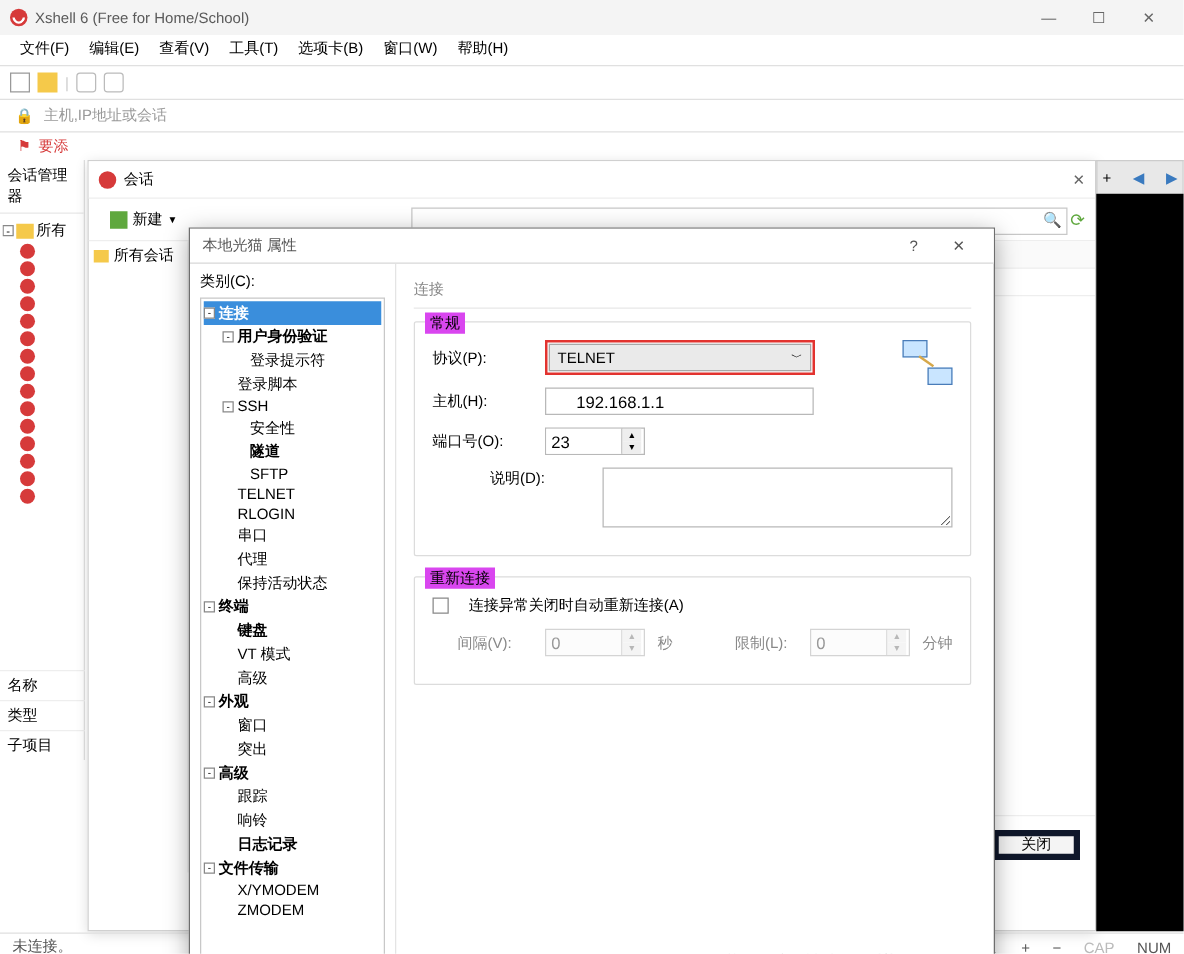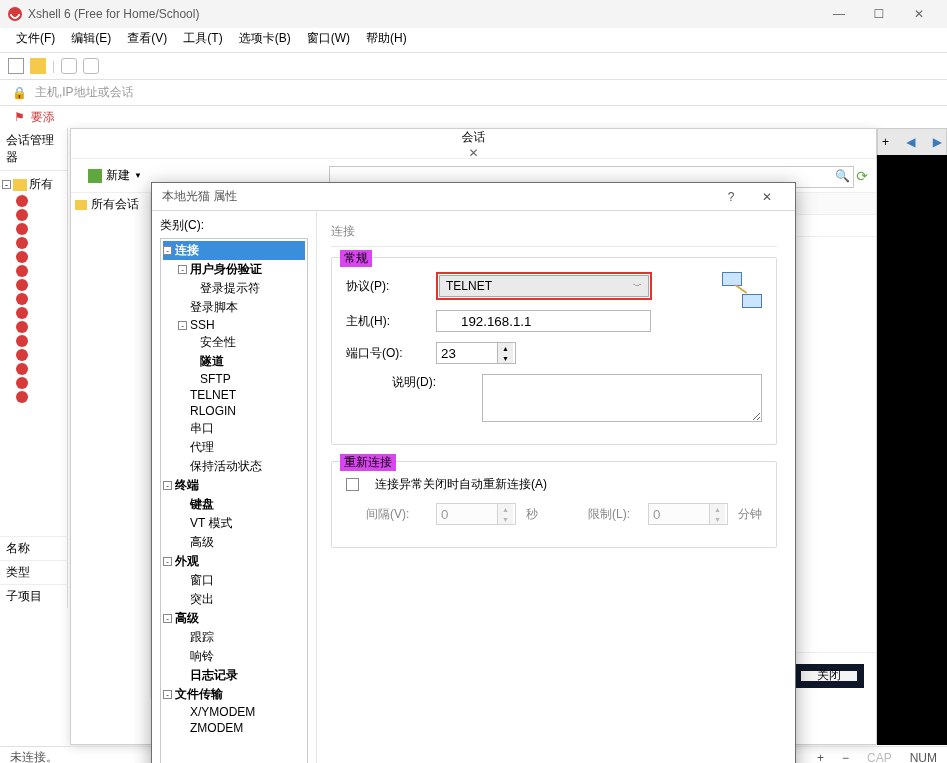--- a/index.html
+++ b/index.html
@@ -19,40 +19,40 @@
 .body-area{position:relative;height:618px;}
 .mgr{position:absolute;left:0;top:0;width:68px;height:480px;border-right:1px solid #e0e0e0;}
 .mgr-title{padding:4px 6px;border-bottom:1px solid #e8e8e8;}
 .mgr-tree{padding:4px 2px;}
 .mgr-tree .node{display:flex;align-items:center;gap:2px;padding:1px 0;white-space:nowrap;overflow:hidden;}
 .mgr-tree .ico{width:12px;height:12px;border-radius:50%;background:#d63a3a;display:inline-block;flex-shrink:0;}
 .expico{width:9px;height:9px;border:1px solid #888;display:inline-flex;align-items:center;justify-content:center;font-size:9px;flex-shrink:0;}
 .mgr-bottom{position:absolute;bottom:0;left:0;width:68px;}
 .mgr-bottom div{padding:3px 6px;border-top:1px solid #eee;}
 .sessions{position:absolute;left:70px;top:0;width:807px;height:617px;background:#fff;border:1px solid #d0d0d0;box-shadow:0 2px 10px rgba(0,0,0,.15);}
-.sessions-title{height:30px;background:#fff;display:flex;align-items:center;padding:0 8px;border-bottom:1px solid #eee;flex-direction:column;}
+.sessions-title{height:30px;background:#fff;display:flex;align-items:center;padding:0 8px;border-bottom:1px solid #eee;}
 .sessions-title .sico{width:14px;height:14px;border-radius:50%;background:#d63a3a;margin-right:6px;}
 .sessions-title .sp{flex:1;}
 .sessions-tb{height:34px;display:flex;align-items:center;padding:0 8px;gap:6px;border-bottom:1px solid #eee;}
 .newbtn{display:flex;align-items:center;gap:4px;padding:3px 8px;border:1px solid transparent;}
 .newbtn .nico{width:14px;height:14px;background:#5fa83e;}
 .sessions-body{display:flex;height:505px;}
 .sess-left{width:80px;border-right:1px solid #eee;overflow:hidden;}
 .sess-left .folder{display:flex;align-items:center;gap:4px;padding:3px 4px;}
 .sess-left .fic{width:12px;height:10px;background:#f5c94a;}
 .sess-right{flex:1;display:flex;flex-direction:column;overflow:hidden;}
 .sess-head{height:22px;display:flex;align-items:center;padding:0 6px;border-bottom:1px solid #eee;background:#fafafa;}
 .sess-head .hico{width:12px;height:10px;background:#f5c94a;margin-right:6px;}
 .colhdr{height:22px;display:flex;align-items:center;padding:0 6px;border-bottom:1px solid #eee;}
 .sess-list{flex:1;overflow:hidden;}
 .srow{display:flex;align-items:center;gap:4px;padding:2px 6px;white-space:nowrap;}
 .srow .rico{width:14px;height:14px;border-radius:50%;background:#d63a3a;flex-shrink:0;}
 .sess-foot{height:46px;border-top:1px solid #eee;display:flex;align-items:center;padding:0 12px;gap:10px;}
 .sess-foot .sp{flex:1;}
-.btn{min-width:70px;height:24px;border:7px solid #0f172a;background:#f4f4f4;display:flex;align-items:center;justify-content:center;}
+.btn{min-width:70px;height:24px;border:5px solid #0f172a;background:#f4f4f4;display:flex;align-items:center;justify-content:center;}
 .terminal{position:absolute;left:877px;top:27px;width:70px;height:590px;background:#000;}
 .tab{position:absolute;left:877px;top:0;width:70px;height:27px;background:#e8e8e8;border:1px solid #ccc;display:flex;align-items:center;gap:4px;padding:0 4px;border-bottom:none;}
 .tab .arrow{margin-left:auto;color:#3a7abf;}
 .statusbar{height:22px;border-top:1px solid #e0e0e0;display:flex;align-items:center;padding:0 10px;color:#555;gap:18px;position:relative;}
 .statusbar .sp{flex:1;}
 
 .props{position:absolute;left:151px;top:54px;width:645px;height:670px;background:#fff;border:1px solid #6e6e6e;box-shadow:0 4px 18px rgba(0,0,0,.35);z-index:50;}
 .props-title{height:28px;background:#fff;color:#555;display:flex;align-items:center;padding:0 10px;border-bottom:1px solid #d8d8d8;}
 .props-title .sp{flex:1;}
 .pwbtn{width:36px;height:28px;display:flex;align-items:center;justify-content:center;}

